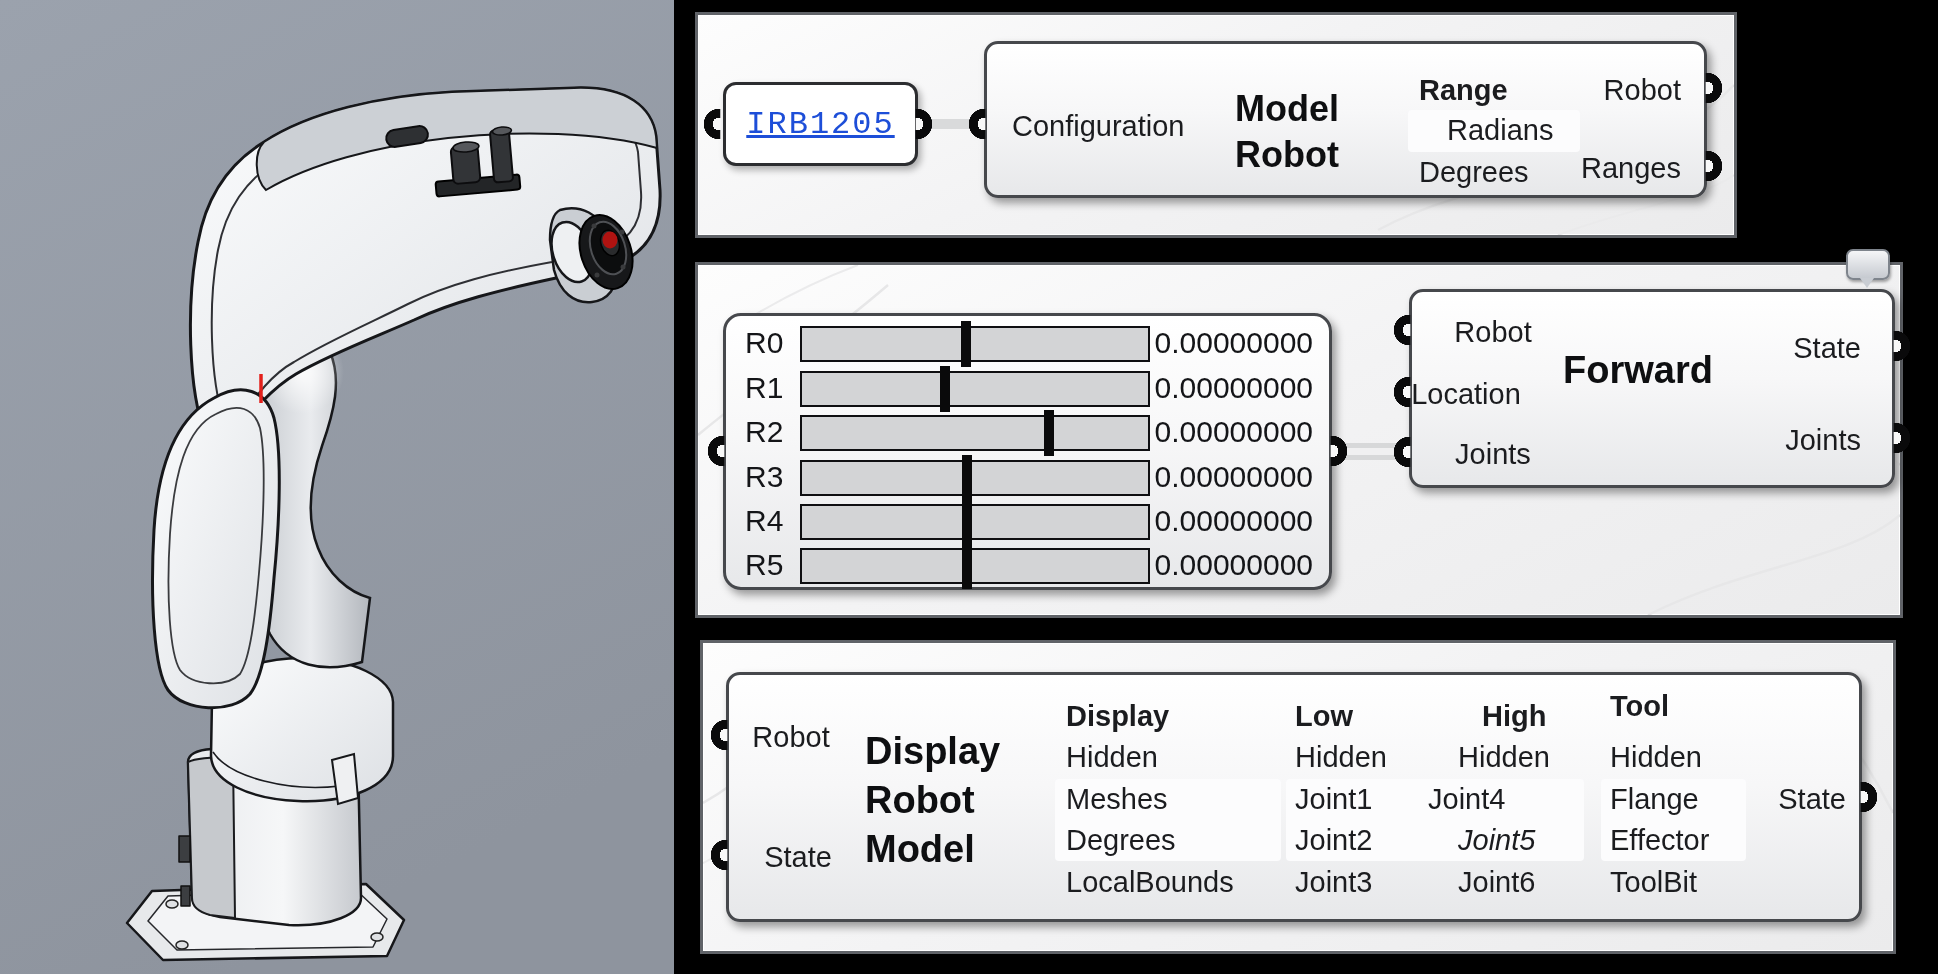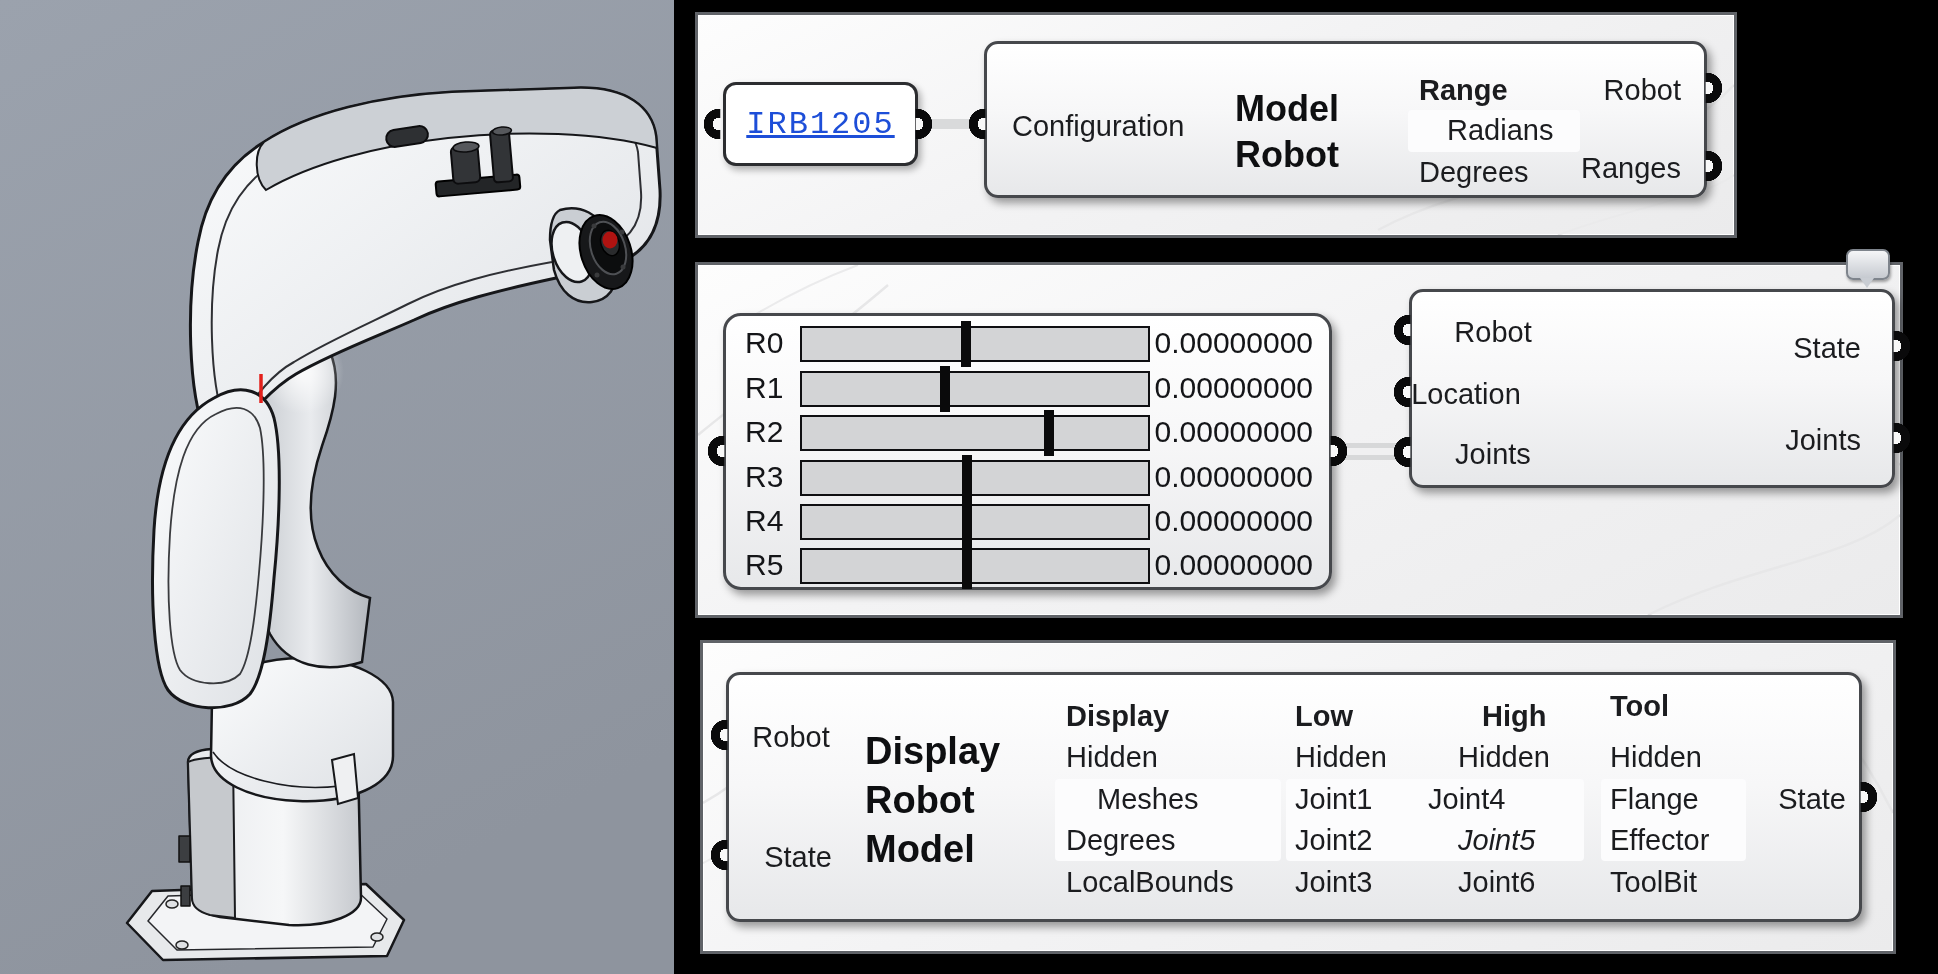--- a/index.html
+++ b/index.html
@@ -223,20 +223,21 @@
     </div>
   </div>
 
   <div class="wire double" style="left:1344px;top:443px;width:52px;"></div>
 
   <div class="comp" style="left:1409px;top:289px;width:486px;height:199px;">
     <span class="lbl cen" style="left:81px;top:41px;">Robot</span>
     <span class="lbl cen" style="left:54px;top:103px;text-align:right;">Location</span>
     <span class="lbl cen" style="left:81px;top:163px;">Joints</span>
     <div class="btitle" style="left:151px;top:53px;font-size:38px;line-height:50px;">
+      <div>Forward</div>
     </div>
     <span class="lbl rgt" style="left:449px;top:57px;">State</span>
     <span class="lbl rgt" style="left:449px;top:149px;">Joints</span>
   </div>
   <div class="bubble" style="left:1846px;top:249px;"></div>
 
   <div class="panel" style="left:700px;top:640px;width:1196px;height:314px;">
     <svg class="deco" width="1190" height="308">
       <path d="M0,160 C35,140 65,115 90,80" fill="none" stroke="#e7e7e8" stroke-width="2.5"></path>
       <path d="M0,220 C30,205 55,190 75,170" fill="none" stroke="#ebebec" stroke-width="2"></path>
@@ -253,21 +254,21 @@
       <div>Model</div>
     </div>
 
     <div class="band" style="left:326px;top:104px;width:226px;height:82px;"></div>
     <div class="band" style="left:557px;top:104px;width:170px;height:82px;"></div>
     <div class="band" style="left:720px;top:104px;width:135px;height:82px;"></div>
     <div class="band" style="left:872px;top:104px;width:145px;height:82px;"></div>
 
     <span class="lbl colhead" style="left:337px;top:42px;">Display</span>
     <span class="lbl" style="left:337px;top:83px;">Hidden</span>
-    <span class="lbl" style="left:337px;top:125px;margin-left:31px;">Meshes</span>
+    <span class="lbl" style="left:337px;top:125px;">Meshes</span>
     <span class="lbl" style="left:337px;top:166px;">Degrees</span>
     <span class="lbl" style="left:337px;top:208px;">LocalBounds</span>
 
     <span class="lbl colhead" style="left:566px;top:42px;">Low</span>
     <span class="lbl" style="left:566px;top:83px;">Hidden</span>
     <span class="lbl" style="left:566px;top:125px;">Joint1</span>
     <span class="lbl" style="left:566px;top:166px;">Joint2</span>
     <span class="lbl" style="left:566px;top:208px;">Joint3</span>
 
     <span class="lbl colhead" style="left:729px;top:42px;margin-left:24px;">High</span>

